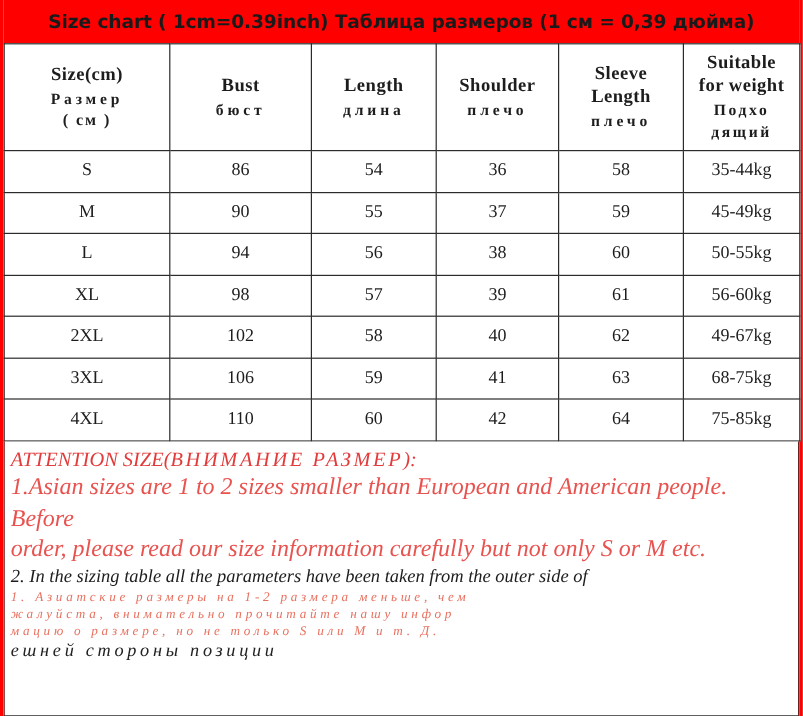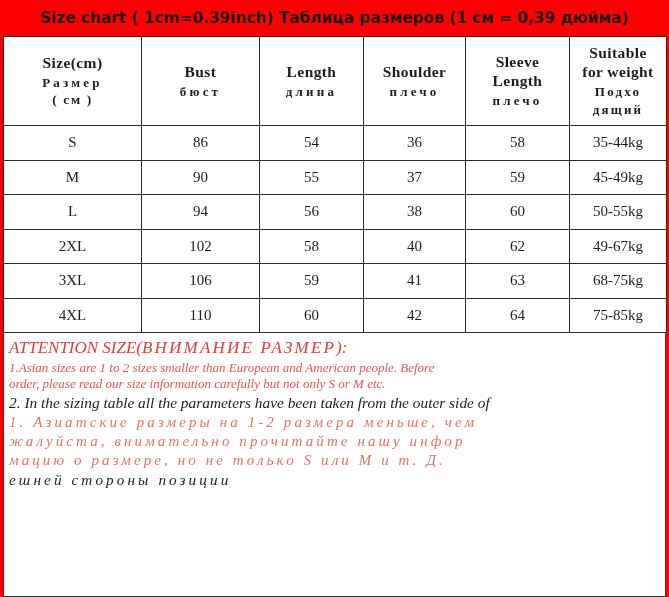--- a/index.html
+++ b/index.html
@@ -122,29 +122,29 @@
     color: #e23b3b;
     font-size: 17px;
     letter-spacing: 0px;
     margin-bottom: 1px !important;
   }
   .n-head .ru {
     letter-spacing: 2.2px;
   }
   .n-red {
     color: #e8524f;
-    font-size: 13px;
+    font-size: 20px;
   }
   .n-black {
     color: #1d1d1d;
     font-size: 15.4px;
   }
   .n-ru-red {
     color: #e8705f;
-    font-size: 15px;
+    font-size: 11px;
     letter-spacing: 3.1px;
   }
   .n-ru-black {
     color: #222222;
     font-size: 15.2px;
     letter-spacing: 3.1px;
   }
 </style>
 </head>
 <body>
@@ -216,20 +216,28 @@
         </tr>
         <tr>
           <td>L</td>
           <td>94</td>
           <td>56</td>
           <td>38</td>
           <td>60</td>
           <td>50-55kg</td>
         </tr>
         <tr>
+          <td>XL</td>
+          <td>98</td>
+          <td>57</td>
+          <td>39</td>
+          <td>61</td>
+          <td>56-60kg</td>
+        </tr>
+        <tr>
           <td>2XL</td>
           <td>102</td>
           <td>58</td>
           <td>40</td>
           <td>62</td>
           <td>49-67kg</td>
         </tr>
         <tr>
           <td>3XL</td>
           <td>106</td>

